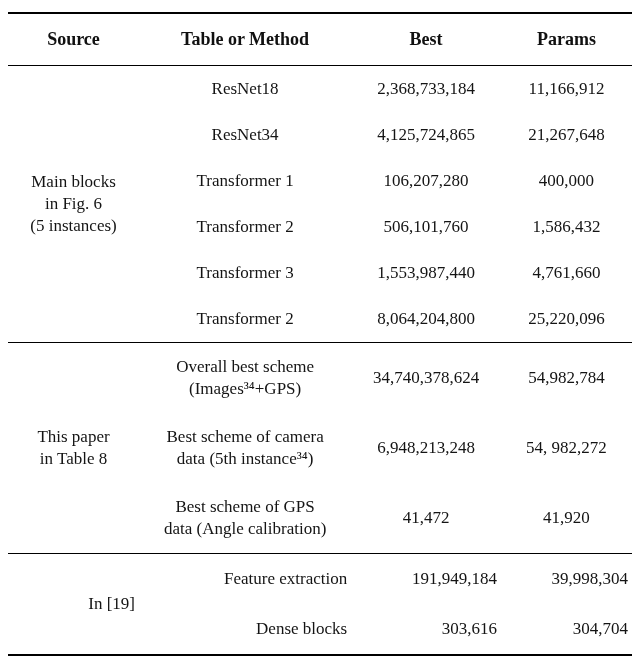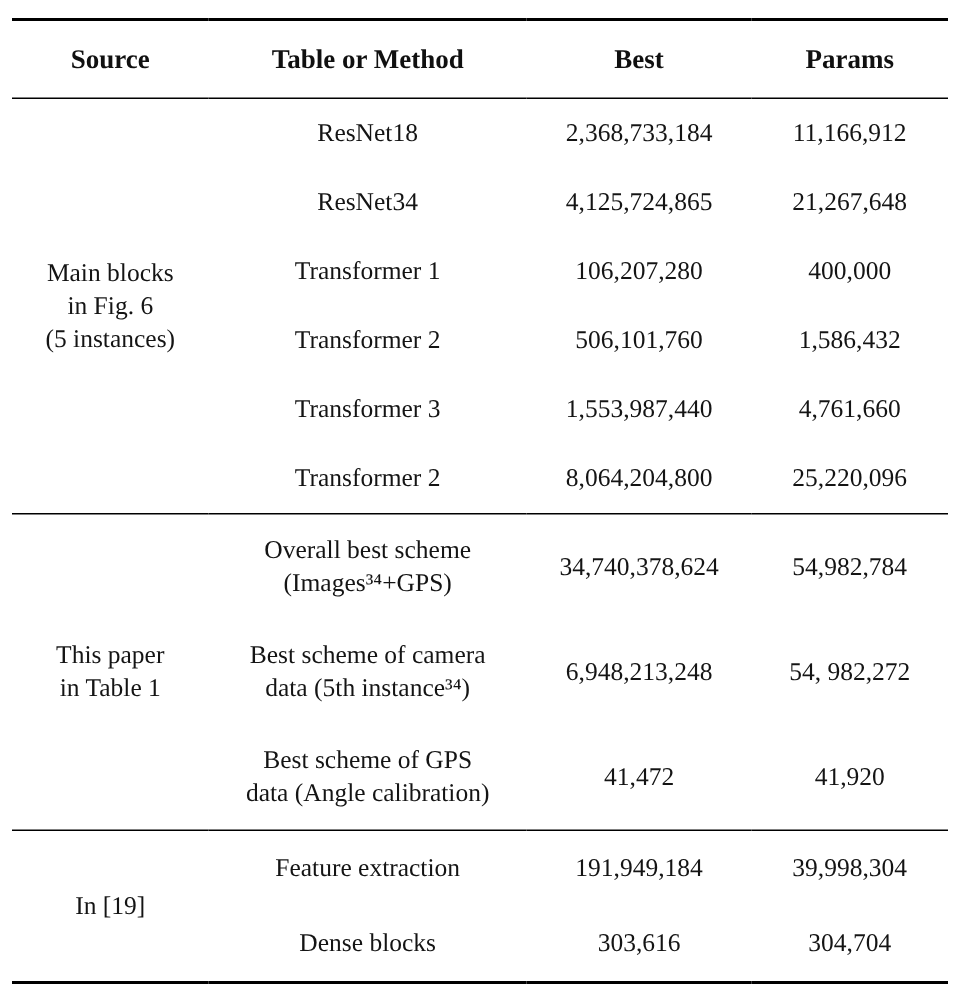--- a/index.html
+++ b/index.html
@@ -40,21 +40,21 @@
   }
   td {
     font-size: 17px;
     line-height: 22px;
     padding: 12px 4px;
     text-align: center;
     vertical-align: middle;
     white-space: pre-line;
   }
   tbody.g2 td { padding: 13px 4px; }
-  tbody.g3 td { padding: 14px 4px; }
+  tbody.g3 td { padding: 14px 4px; text-align: right; }
   td.source-cell { white-space: pre-line; }
   col.c-source { width: 21%; }
   col.c-block  { width: 34%; }
   col.c-macs   { width: 24%; }
   col.c-params { width: 21%; }
 </style>
 </head>
 <body>
 
 <table class="paper-table">
@@ -105,21 +105,21 @@
     <tr>
       <td>Transformer 2</td>
       <td>8,064,204,800</td>
       <td>25,220,096</td>
     </tr>
   </tbody>
 
   <tbody class="g2">
     <tr>
       <td class="source-cell" rowspan="3">This paper
-in Table 1</td>
+in Table 8</td>
       <td>Overall best scheme
 (Images³⁴+GPS)</td>
       <td>34,740,378,624</td>
       <td>54,982,784</td>
     </tr>
     <tr>
       <td>Best scheme of camera
 data (5th instance³⁴)</td>
       <td>6,948,213,248</td>
       <td>54, 982,272</td>

